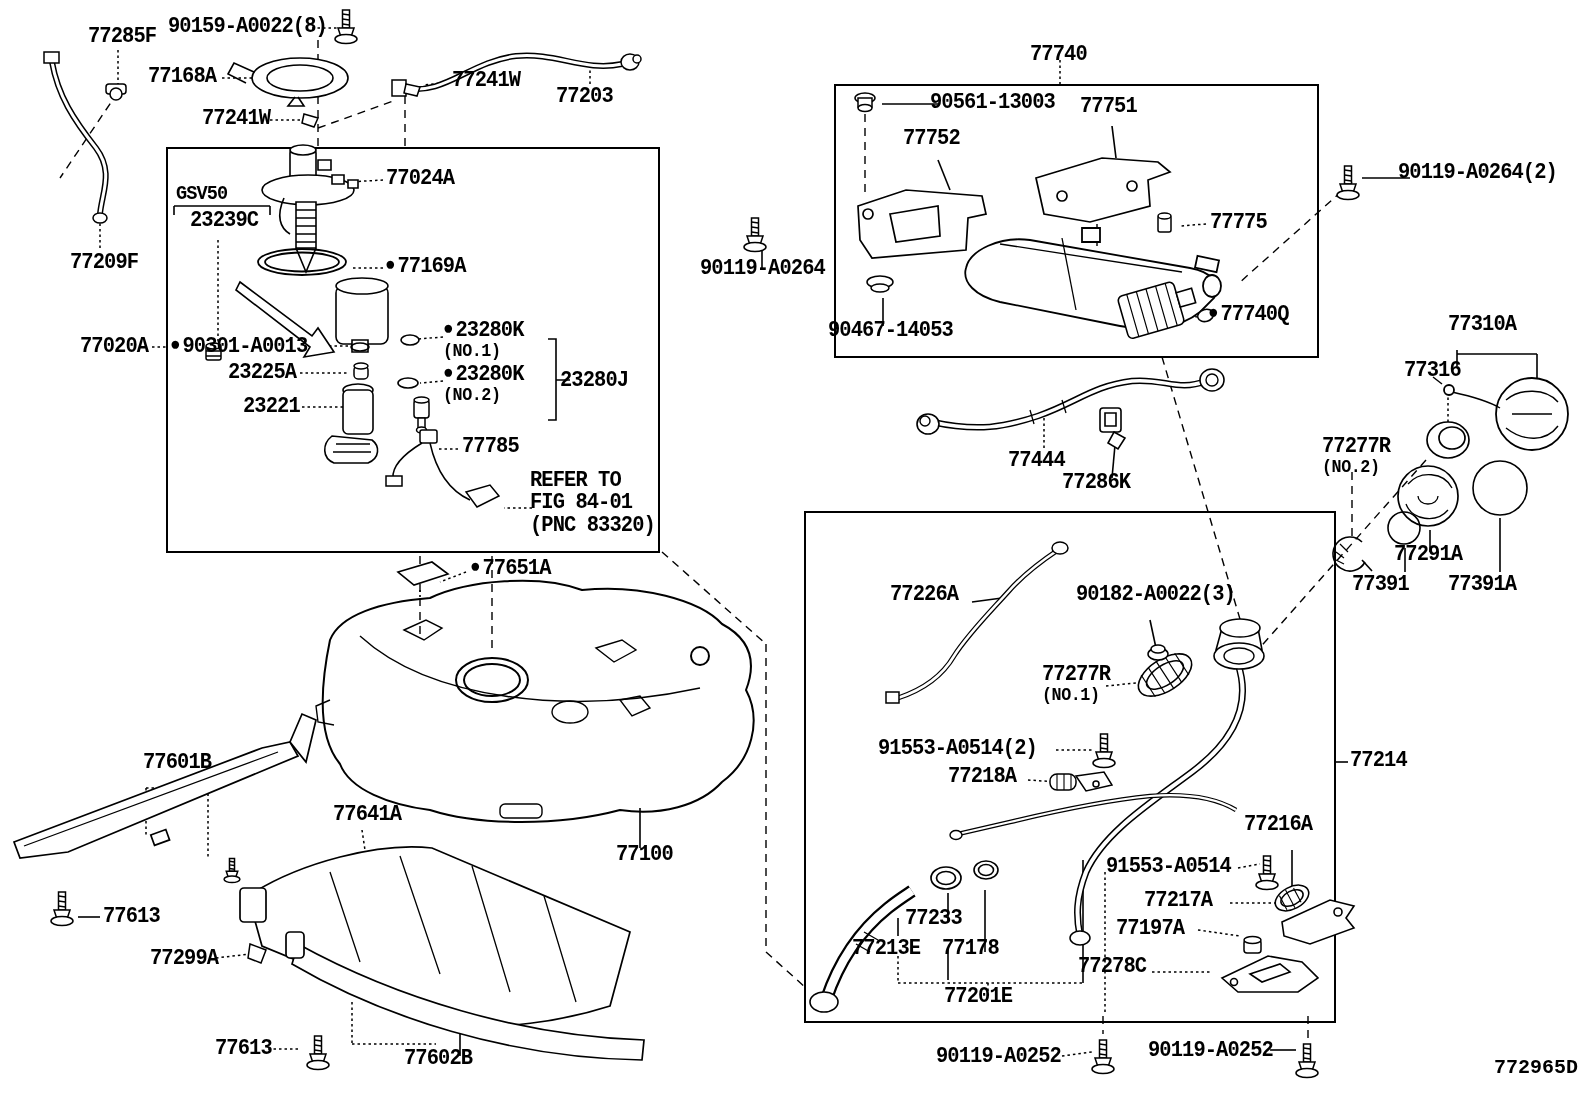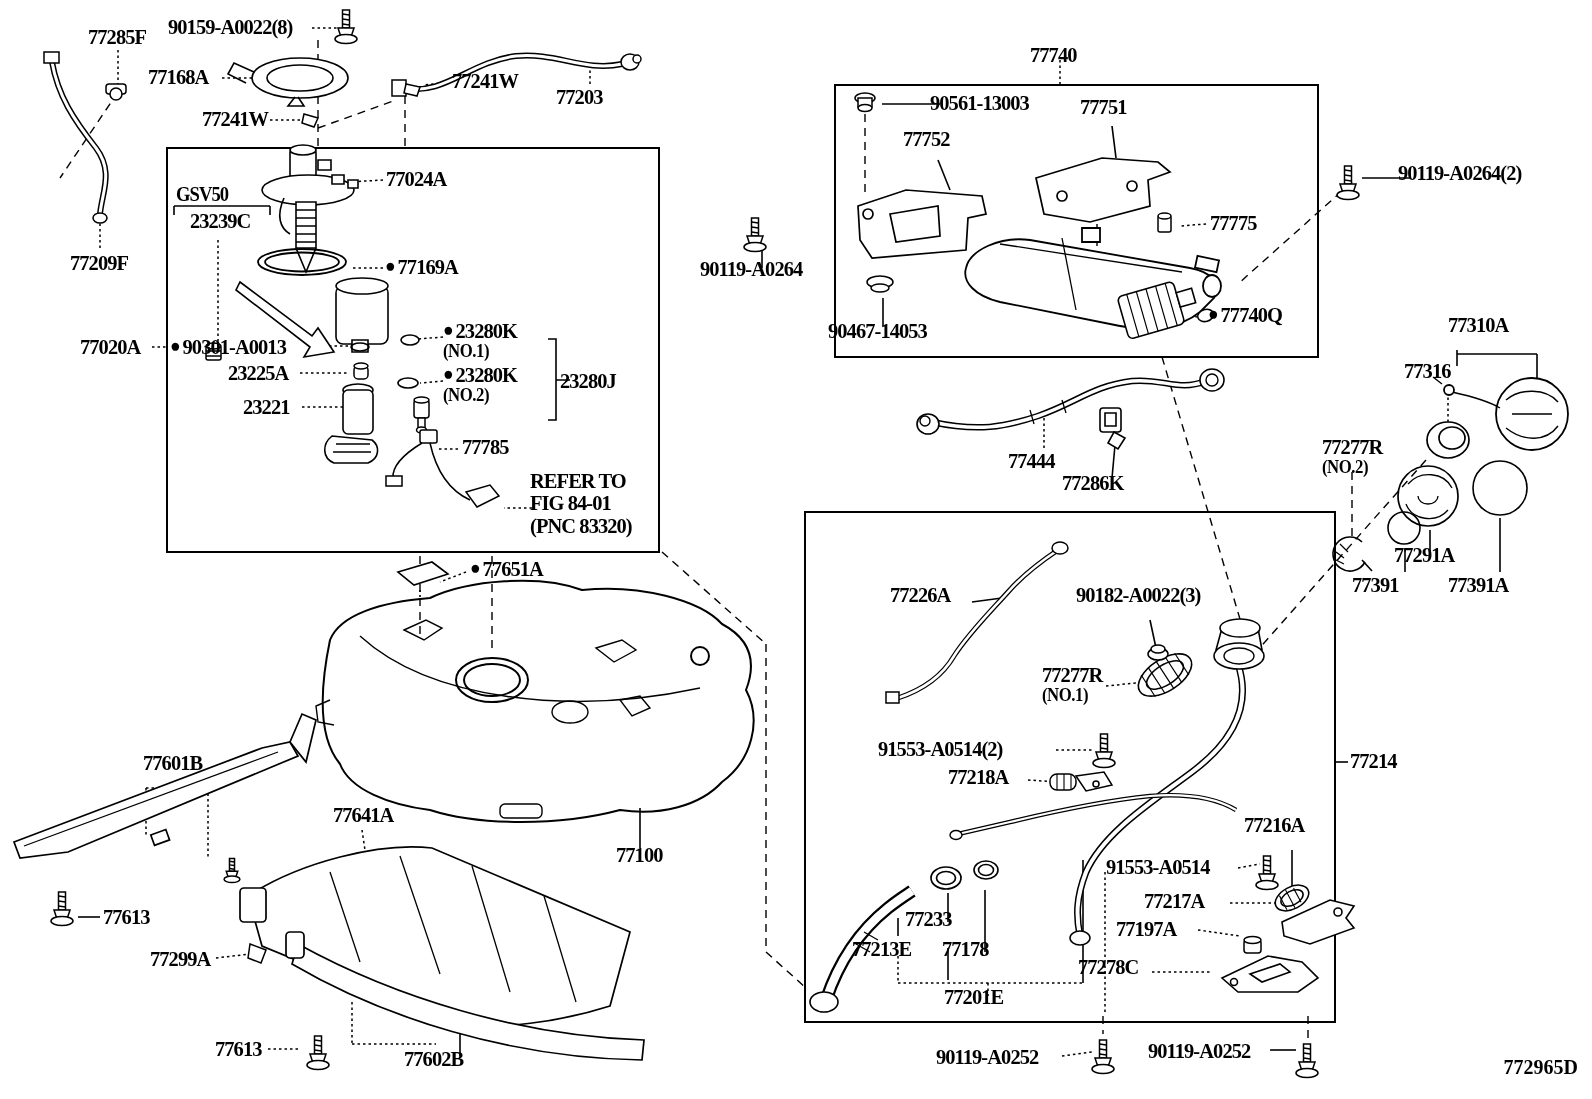--- a/index.html
+++ b/index.html
@@ -1,17 +1,17 @@
 <!DOCTYPE html>
 <html><head>
 <meta charset="utf-8">
 <style>
   html,body{margin:0;padding:0;background:#fff;}
   #stage{position:relative;width:1592px;height:1099px;background:#fff;overflow:hidden;
-         font-family:Liberation Serif, serif;color:#000;}
+         font-family:Liberation Mono, monospace;color:#000;}
   #art{position:absolute;left:0;top:0;}
   #labels{position:absolute;left:0;top:0;width:100%;height:100%;}
   .part-label{position:absolute;font-weight:bold;font-size:22px;letter-spacing:-1px;
               line-height:1.02;white-space:nowrap;transform:scaleX(.93);transform-origin:left top;}
   .part-label .sub{font-size:18px;letter-spacing:-.5px;font-weight:bold;}
   .part-label.sm{font-size:20px;}
   .nr-dot{font-size:19px;margin-right:3px;vertical-align:2px;}
   #legend{position:absolute;left:1368px;top:988px;font-weight:bold;font-size:19px;line-height:1.5;}
   #legend .row{white-space:nowrap;}
   #legend .nr-dot{font-size:18px;}

